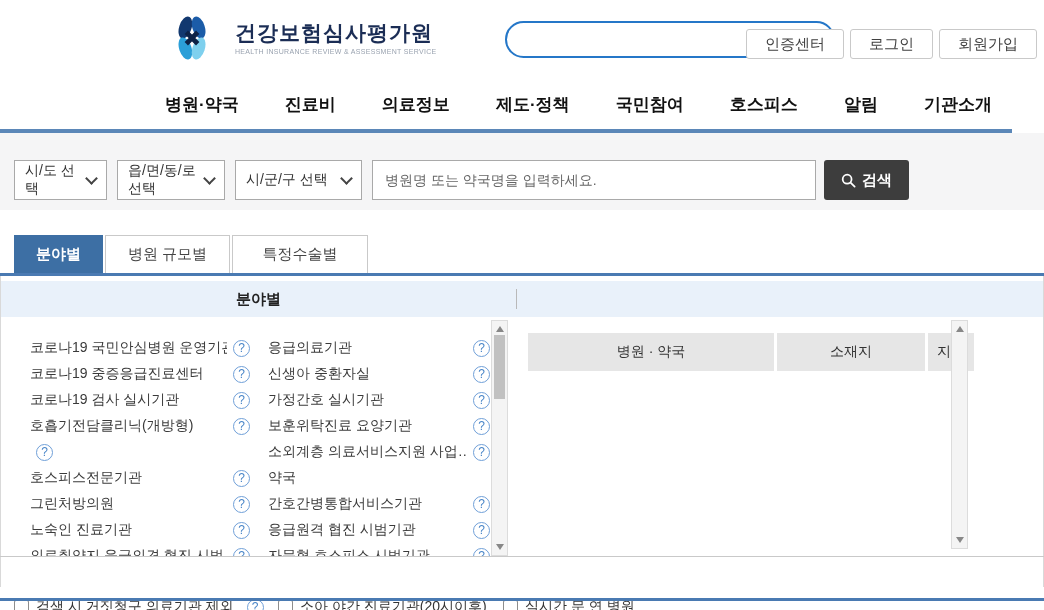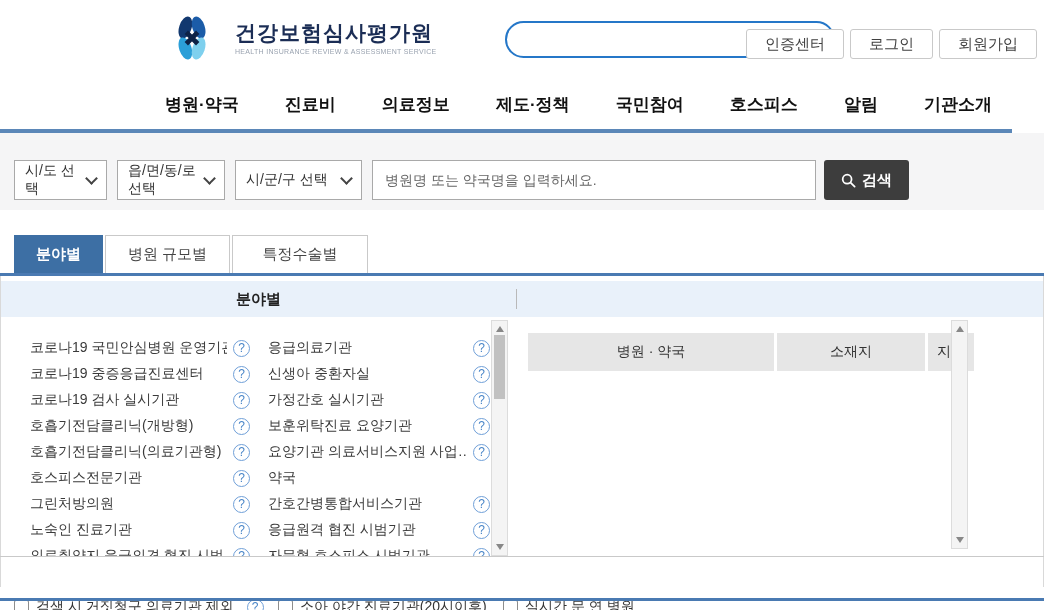--- a/index.html
+++ b/index.html
@@ -195,21 +195,20 @@
         </div>
         <div class="cat-item">
           <span class="cat-label">코로나19 검사 실시기관</span>
           <span class="help">?</span>
         </div>
         <div class="cat-item">
           <span class="cat-label">호흡기전담클리닉(개방형)</span>
           <span class="help">?</span>
         </div>
         <div class="cat-item">
-          <span class="cat-label">호흡기전담클리닉(의료기관형)</span>
           <span class="help">?</span>
         </div>
         <div class="cat-item">
           <span class="cat-label">호스피스전문기관</span>
           <span class="help">?</span>
         </div>
         <div class="cat-item">
           <span class="cat-label">그린처방의원</span>
           <span class="help">?</span>
         </div>
@@ -233,21 +232,21 @@
         </div>
         <div class="cat-item">
           <span class="cat-label">가정간호 실시기관</span>
           <span class="help">?</span>
         </div>
         <div class="cat-item">
           <span class="cat-label">보훈위탁진료 요양기관</span>
           <span class="help">?</span>
         </div>
         <div class="cat-item">
-          <span class="cat-label">요양기관 의료서비스지원 사업…</span>
+          <span class="cat-label">소외계층 의료서비스지원 사업…</span>
           <span class="help">?</span>
         </div>
         <div class="cat-item">
           <span class="cat-label">약국</span>
         </div>
         <div class="cat-item">
           <span class="cat-label">간호간병통합서비스기관</span>
           <span class="help">?</span>
         </div>
         <div class="cat-item">

